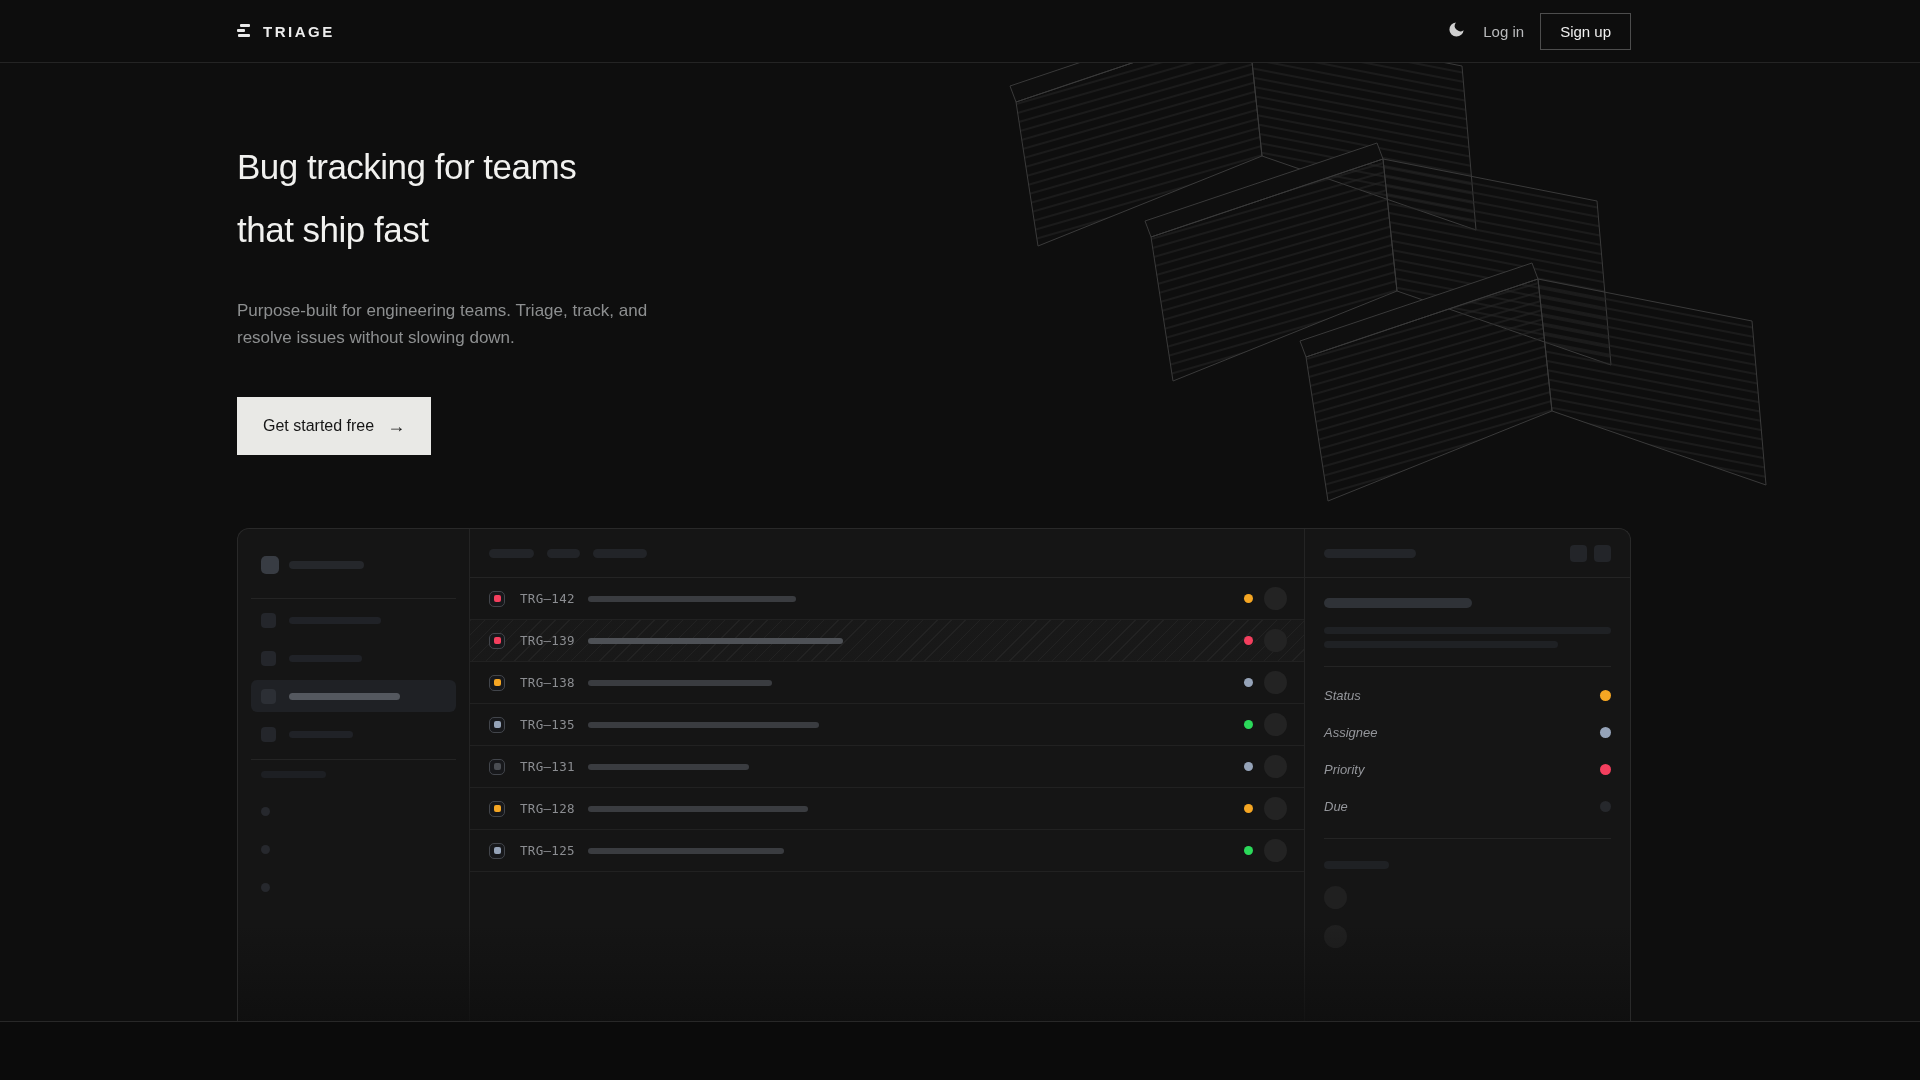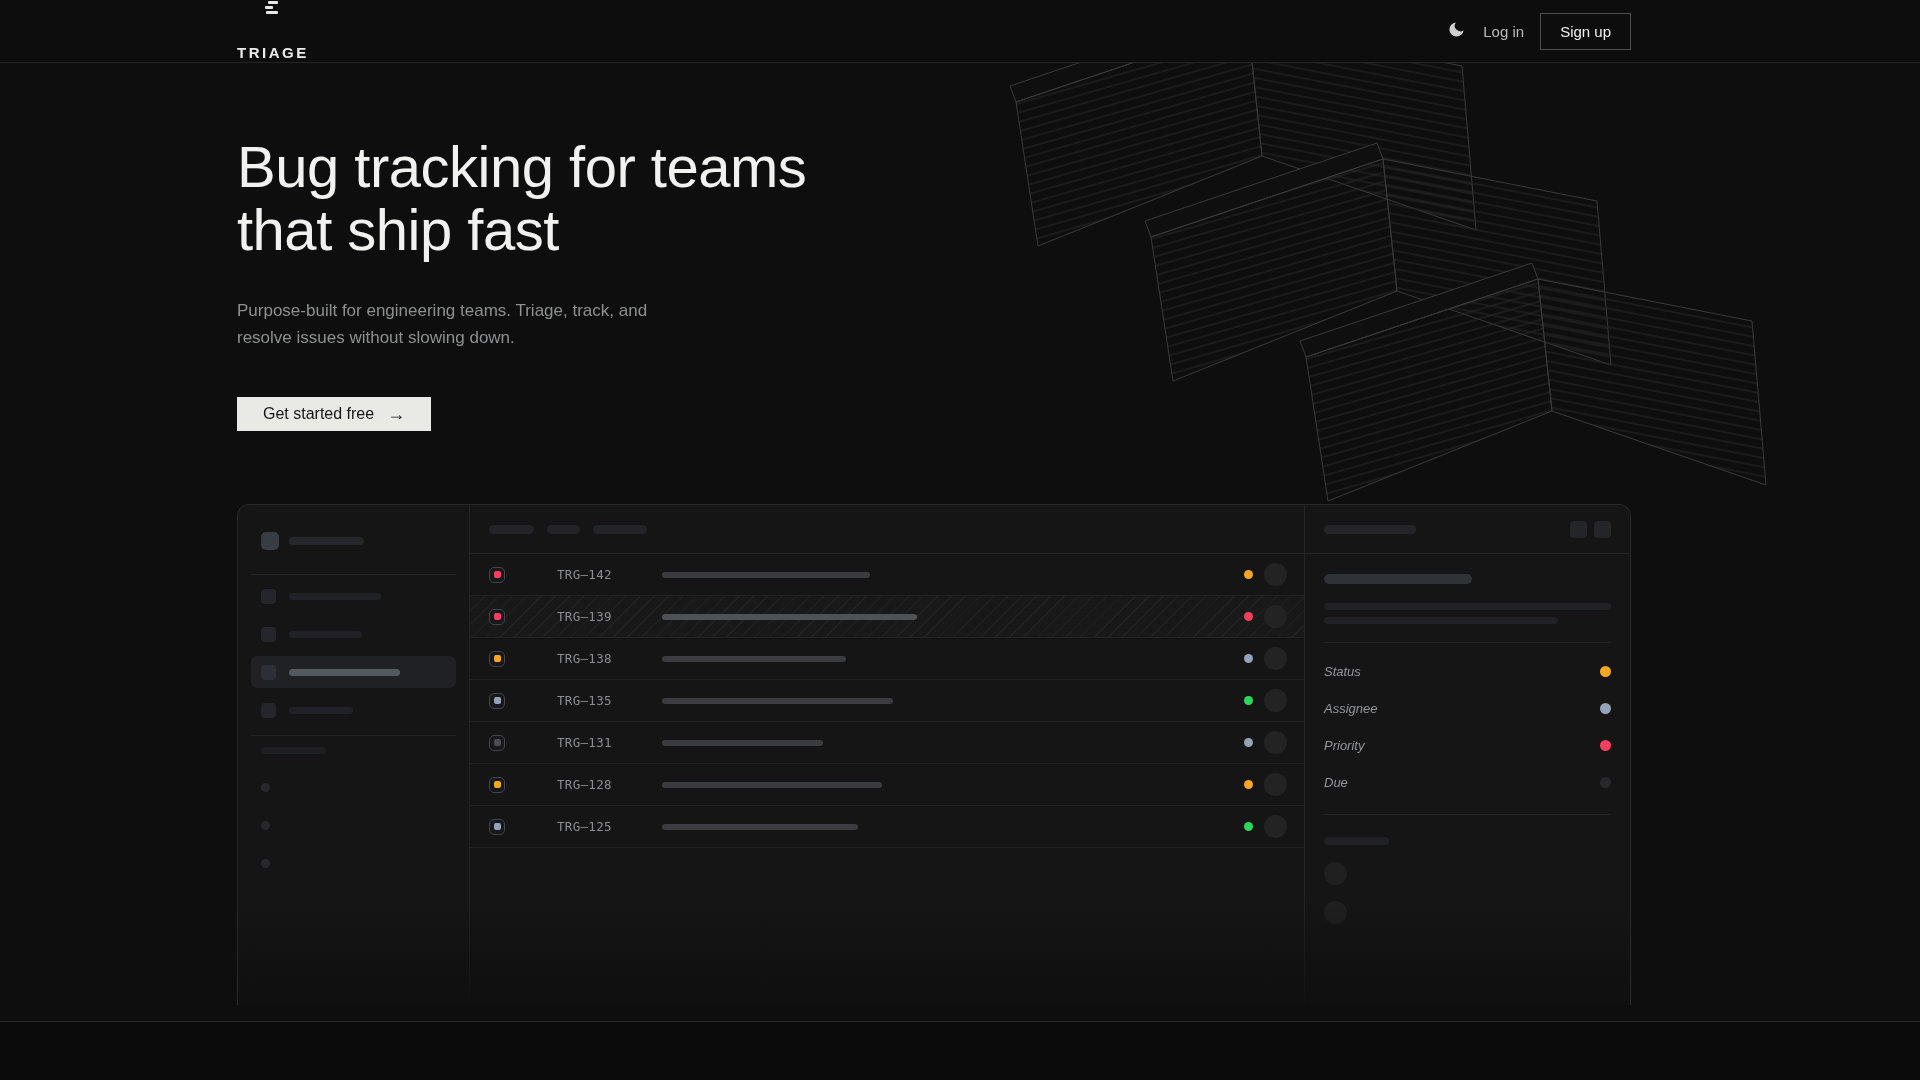--- a/index.html
+++ b/index.html
@@ -2,35 +2,35 @@
 <html><head>
 <meta charset="utf-8">
 <style>
   * { margin:0; padding:0; box-sizing:border-box; }
   html,body { width:1920px; height:1080px; overflow:hidden; }
   body { background:#0e0e0e; font-family:"Liberation Sans", sans-serif; color:#ededeb; }
 
   
   nav { height:63px; border-bottom:1px solid #242424; position:relative; z-index:5; background:#0d0d0d; }
   .nav-inner { width:1394px; margin-left:237px; height:62px; display:flex; align-items:center; justify-content:space-between; }
-  .brand { display:flex; align-items:center; gap:28px; cursor:pointer;flex-direction:column; }
+  .brand { display:flex; align-items:center; gap:10px; cursor:pointer; }
   .logo-icon { width:16px; height:15px; display:inline-block; }
   .brand-text { font-size:15px; font-weight:bold; letter-spacing:2.5px; color:#ececec; }
   .nav-right { display:flex; align-items:center; gap:16px; }
   .theme-btn { background:none; border:none; cursor:pointer; width:22px; height:22px; display:flex; align-items:center; justify-content:center; }
   .login { font-size:15px; color:#b9bab c; color:#b9babc; text-decoration:none; cursor:pointer; }
   .signup { background:transparent; border:1px solid #4d4d4d; color:#f0f0f0; font-size:15px; font-family:inherit; padding:9px 19px; cursor:pointer; }
 
   
   main { position:relative; height:958px; overflow:hidden; }
   .decor { position:absolute; left:985px; top:0; z-index:0; pointer-events:none; }
   .hero { position:relative; z-index:1; padding-top:72px; margin-left:237px; }
-  h1 { font-size:58px; line-height:63px; font-weight:500; letter-spacing:-0.5px; color:#f1f1ef; }
+  h1 { font-size:35px; line-height:63px; font-weight:500; letter-spacing:-0.5px; color:#f1f1ef; }
   .subtitle { margin-top:36px; font-size:17px; line-height:27px; color:#8d8f90; }
-  .cta { margin-top:46px; height:34px; padding:0 26px; background:#e9e9e6; color:#161616; border:none;
+  .cta { margin-top:46px; height:58px; padding:0 26px; background:#e9e9e6; color:#161616; border:none;
          font-family:inherit; font-size:16px; font-weight:500; display:inline-flex; align-items:center; gap:13px; cursor:pointer; }
   .cta .arrow { font-size:18px; line-height:1; }
 
   
   .card { position:relative; z-index:1; margin-top:73px; width:1394px; height:501px;
           background:#151515; border:1px solid #292929; border-bottom:none; border-radius:12px 12px 0 0;
           display:grid; grid-template-columns:232px 1fr 325px; overflow:hidden; }
   .card::after { content:""; position:absolute; left:0; right:0; bottom:0; height:105px; pointer-events:none;
           background:linear-gradient(180deg, rgba(14,14,14,0), rgba(14,14,14,0.85)); }
   .divider-h { height:1px; background:#242424; }
@@ -50,21 +50,21 @@
   .sb-pill { height:7px; border-radius:3.5px; background:#202227; }
   .sb-pill.bright { background:#54585f; }
   .sb-section-pill { margin:11px 0 0 10px; width:65px; height:7px; border-radius:3.5px; background:#1d1f23; }
   .sb-dot { width:9px; height:9px; border-radius:50%; background:#26282d; margin:29px 0 0 10px; }
   .sb-dot:first-of-type { margin-top:21px; }
 
   
   .list { border-right:1px solid #242424; display:flex; flex-direction:column; }
   .list-head { height:49px; border-bottom:1px solid #242424; display:flex; align-items:center; gap:13px; padding-left:19px; }
   .tab-pill { height:9px; border-radius:4.5px; background:#222428; }
-  .row { height:42px; border-bottom:1px solid #212121; display:flex; align-items:center; padding:0 17px 0 19px; cursor:pointer;gap:37px; }
+  .row { height:42px; border-bottom:1px solid #212121; display:flex; align-items:center; padding:0 17px 0 19px; cursor:pointer; }
   .row.hatched { background:repeating-linear-gradient(135deg, rgba(255,255,255,0.055) 0 1px, rgba(255,255,255,0.015) 1px 10px); }
   .chk { width:16px; height:16px; border-radius:5px; border:1px solid #42454b; background:#17181b;
          display:flex; align-items:center; justify-content:center; flex:none; }
   .chk-in { width:7px; height:7px; border-radius:2px; display:block; }
   .iid { margin-left:15px; width:68px; font-family:"DejaVu Sans Mono", monospace; font-size:12.5px; letter-spacing:0.3px; color:#8b8d91; flex:none; }
   .bar { height:6px; border-radius:3px; background:#3a3c40; flex:none; }
   .bar.bright { background:#4e5156; }
   .row-right { margin-left:auto; display:flex; align-items:center; gap:11px; }
   .status-dot { width:9px; height:9px; border-radius:50%; }
   .ava { width:23px; height:23px; border-radius:50%; background:#232323; }

